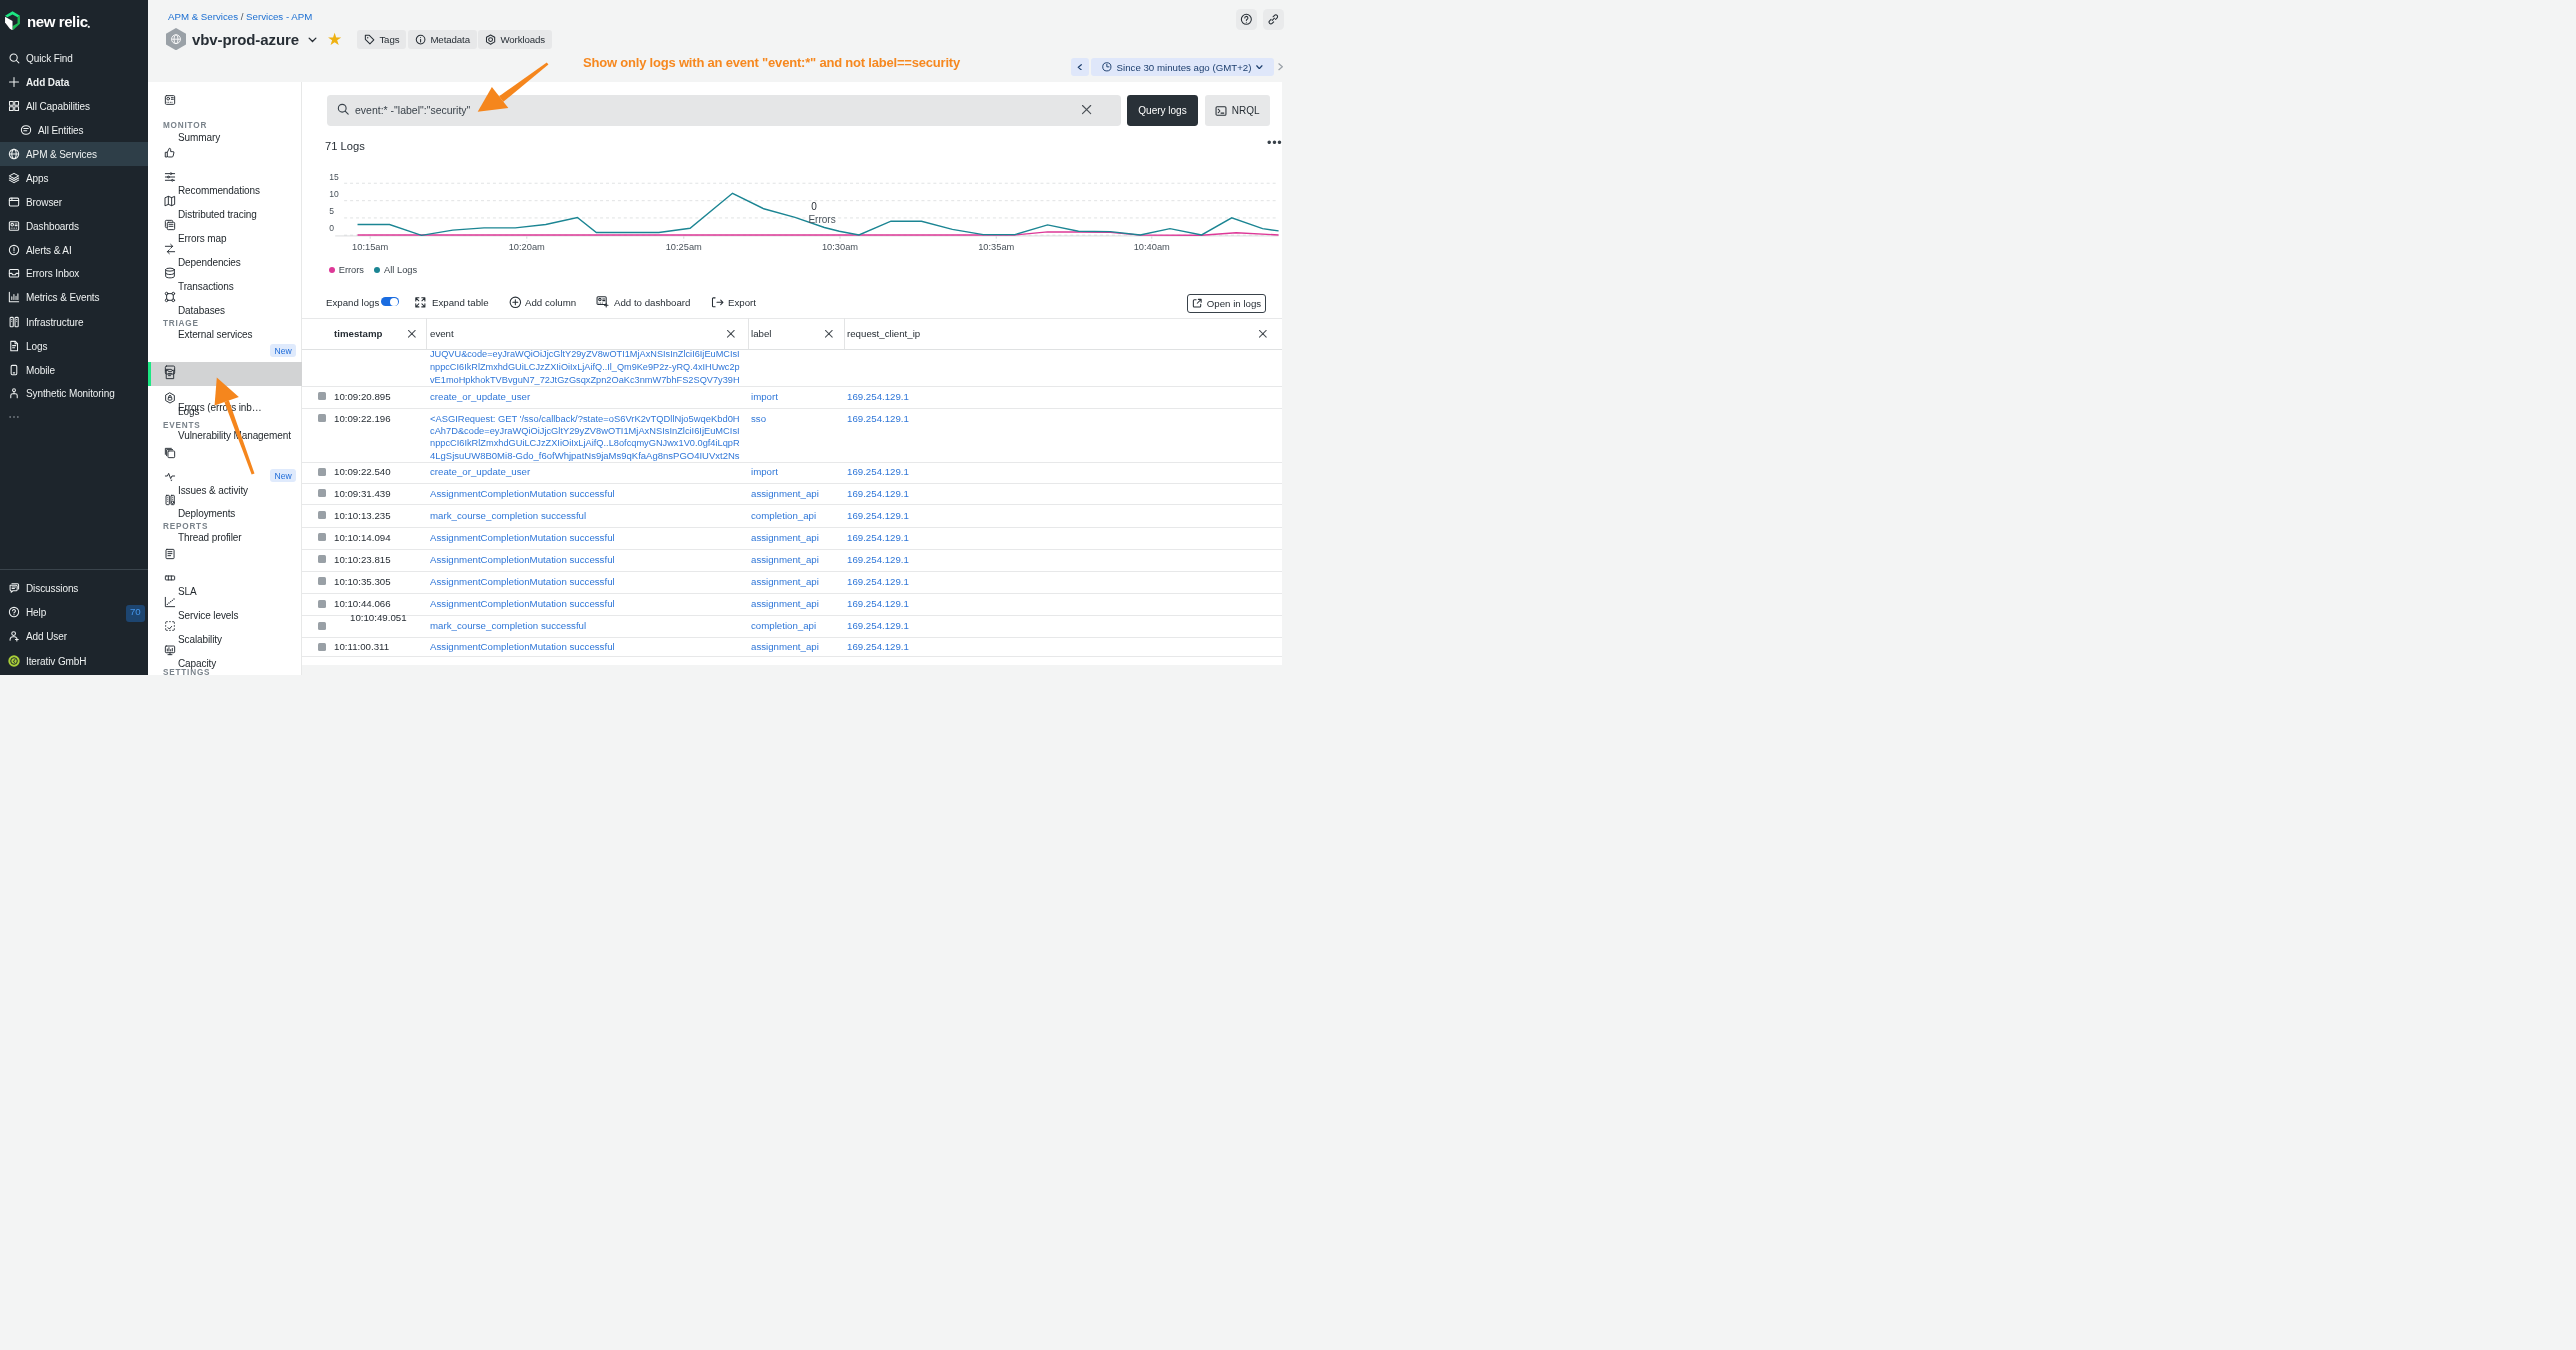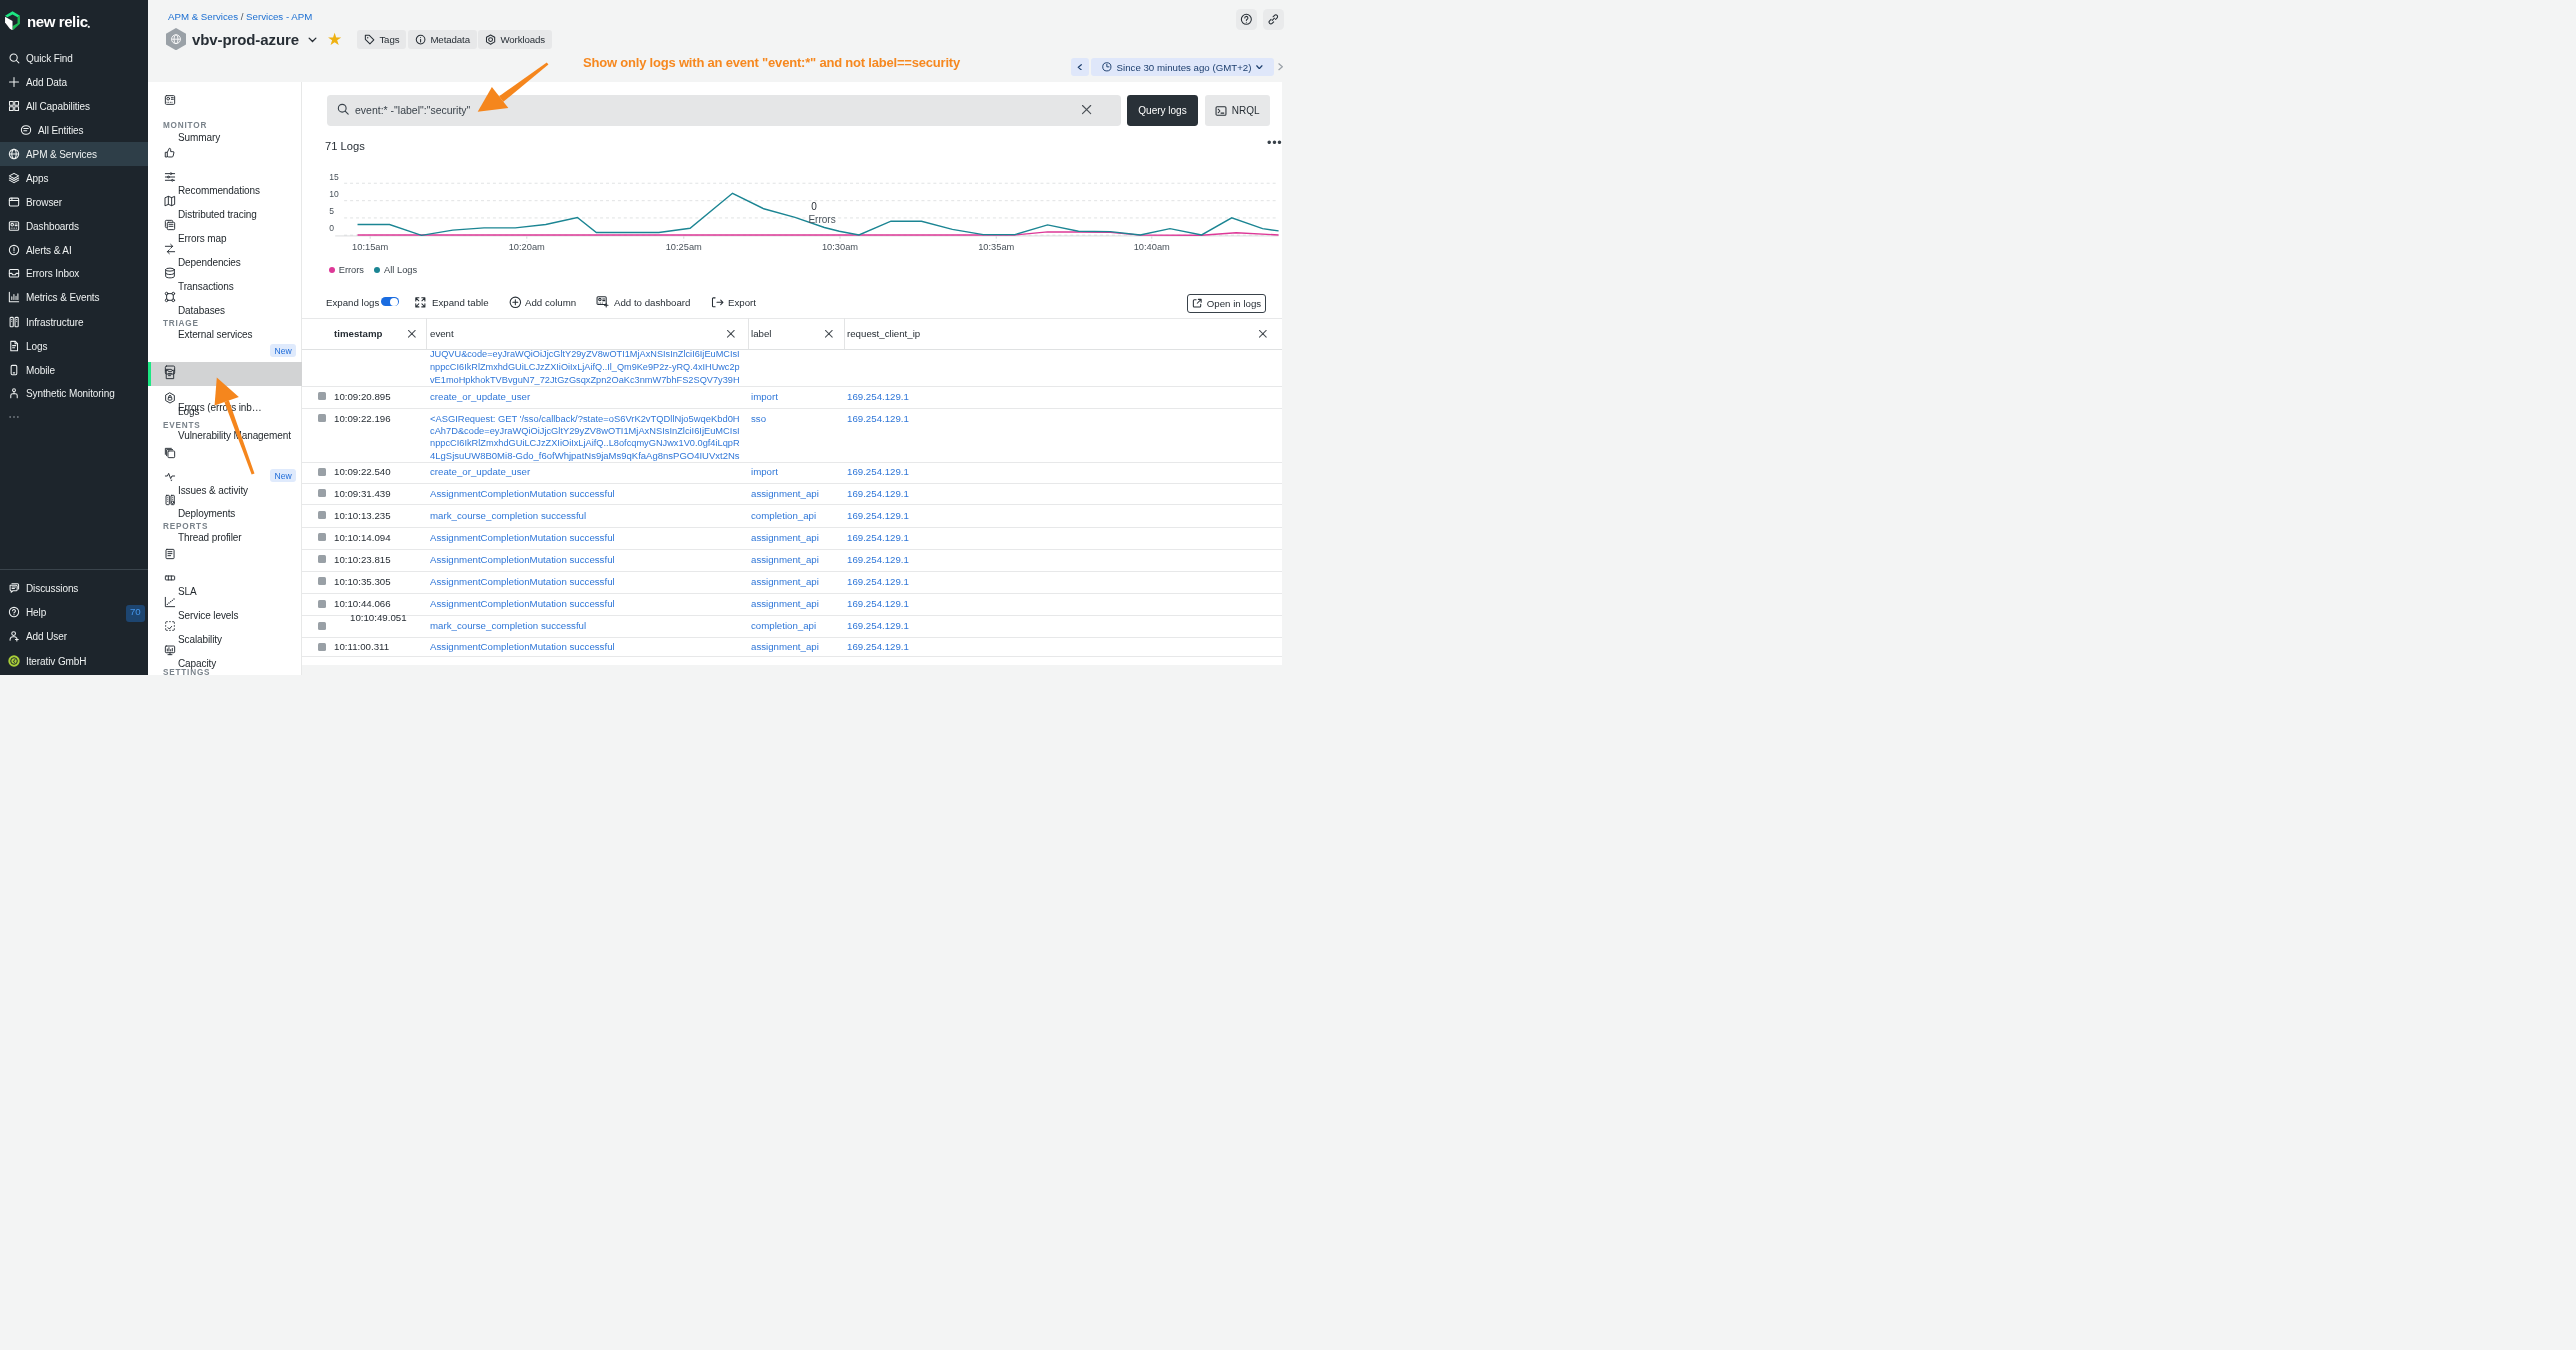--- a/index.html
+++ b/index.html
@@ -31,21 +31,21 @@
 </svg>
 <div class="abs" style="left:27px;top:12.7px;color:#fff;font-size:15px;font-weight:700;letter-spacing:-0.4px;">new relic<span style="font-size:4.9px;vertical-align:-0.7px;">●</span></div>
 <div class="abs" style="left:0;top:142px;width:148px;height:24px;background:#2e3e48;"></div>
 <div class="sbitem" style="top:46px;">
     <svg viewBox="0 0 16 16">
       <circle cx="7.5" cy="7.5" r="4.8" stroke="#eef1f1" stroke-width="1.4" fill="none" stroke-linecap="round" stroke-linejoin="round"></circle>
       <path d="M11 11 L14.5 14.5" stroke="#eef1f1" stroke-width="1.4" fill="none" stroke-linecap="round" stroke-linejoin="round"></path>
     </svg>
     <span>Quick Find</span>
   </div>
-<div class="sbitem" style="top:70px;">
+<div class="sbitem" style="top:70px;font-weight:bold;">
     <svg viewBox="0 0 16 16">
       <path d="M8 2 V14 M2 8 H14" stroke="#eef1f1" stroke-width="1.4" fill="none" stroke-linecap="round" stroke-linejoin="round"></path>
     </svg>
     <span>Add Data</span>
   </div>
 <div class="sbitem" style="top:94px;">
     <svg viewBox="0 0 16 16">
       <rect x="2" y="2" width="5" height="5" stroke="#eef1f1" stroke-width="1.4" fill="none" stroke-linecap="round" stroke-linejoin="round"></rect>
       <rect x="9" y="2" width="5" height="5" stroke="#eef1f1" stroke-width="1.4" fill="none" stroke-linecap="round" stroke-linejoin="round"></rect>
       <rect x="2" y="9" width="5" height="5" stroke="#eef1f1" stroke-width="1.4" fill="none" stroke-linecap="round" stroke-linejoin="round"></rect>

